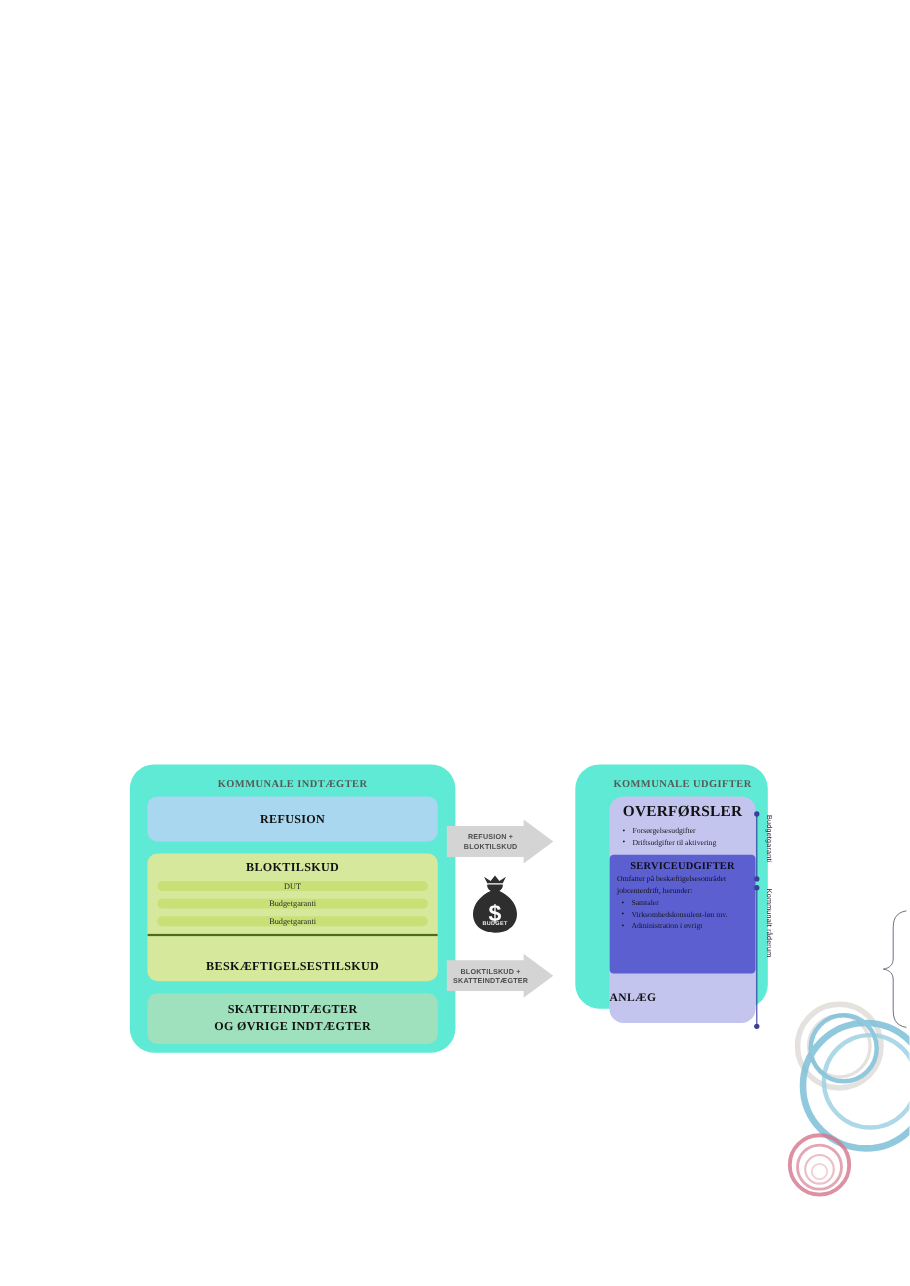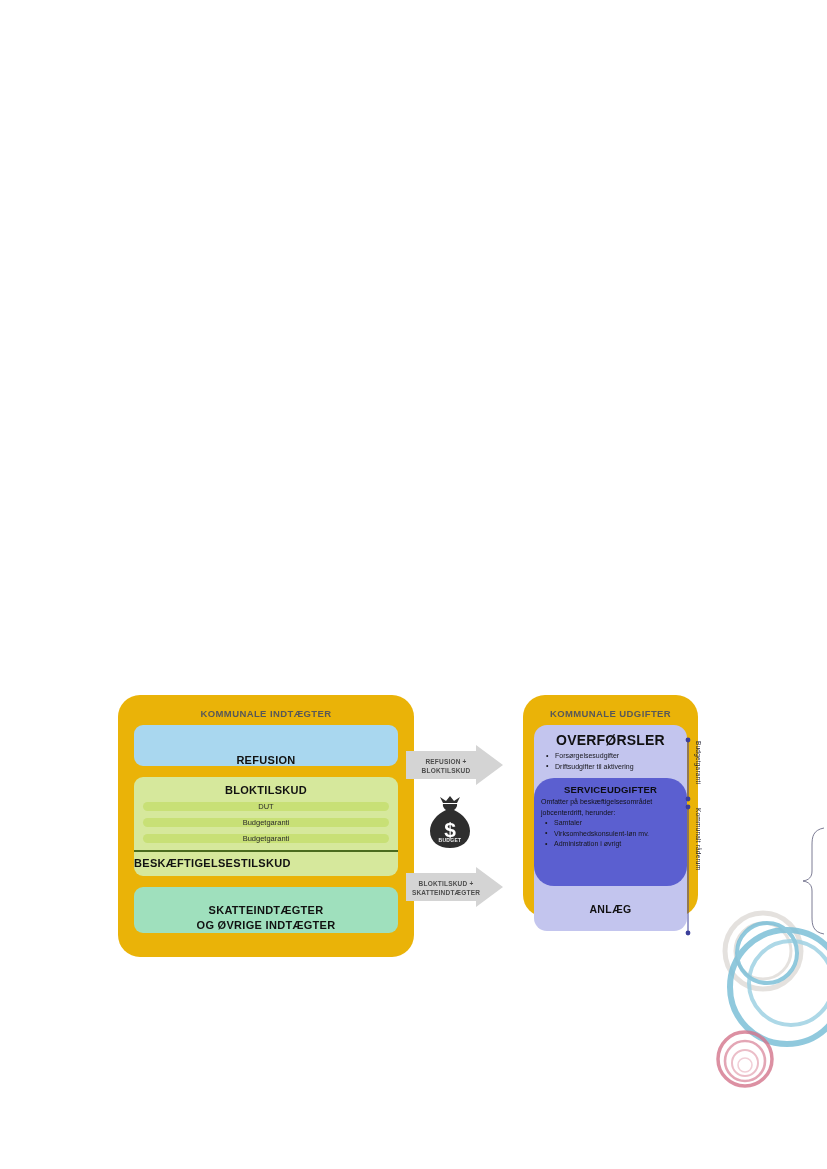--- a/index.html
+++ b/index.html
@@ -36,23 +36,24 @@
     position: absolute;
     left: 118px;
     top: 693px;
     width: 600px;
     height: 275px;
   }
 
   
   .panel {
     position: absolute;
-    background: #eab308;
+    background: #5eead4;
     border-radius: 22px;
     box-sizing: border-box;
+    font-family: Liberation Serif, serif;
   }
   .panel-title {
     text-align: center;
     font-size: 9.5px;
     font-weight: bold;
     letter-spacing: 0.4px;
     color: #585858;
     padding-top: 13px;
     padding-bottom: 6px;
   }
@@ -67,21 +68,21 @@
   .income-inner {
     padding: 0 16px 0 16px;
   }
 
   .box {
     border-radius: 9px;
     box-sizing: border-box;
     display: flex;
     flex-direction: column;
     align-items: center;
-    justify-content: flex-end;
+    justify-content: center;
     text-align: center;
   }
 
   .box-refusion {
     background: #a9d7ef;
     height: 41px;
     font-size: 11px;
     font-weight: bold;
     letter-spacing: 0.3px;
     margin-bottom: 11px;
@@ -118,42 +119,43 @@
     justify-content: center;
     font-size: 7.5px;
     color: #2a2a2a;
   }
   .divider-line {
     height: 1.5px;
     background: #4b6b1e;
     width: 100%;
   }
   .besk-title {
-    text-align: left;
+    text-align: center;
     font-size: 11px;
     font-weight: bold;
     letter-spacing: 0.3px;
-    padding: 5px 0 7px 0;
+    padding: 22px 0 7px 0;
   }
 
   .box-skat {
     background: #9fe0bd;
     height: 46px;
     font-size: 11px;
     font-weight: bold;
     line-height: 1.35;
     letter-spacing: 0.3px;
   }
 
   
   .expense-panel {
     left: 405px;
     top: 2px;
     width: 175px;
     height: 222px;
+    padding-left: 20px;
   }
   .expense-inner {
     padding: 0 11px;
   }
   .expense-stack {
     position: relative;
     background: #c3c5ee;
     border-radius: 13px;
     height: 206px;
     overflow: hidden;
@@ -186,21 +188,21 @@
     top: -0.5px;
   }
 
   .serviceudgifter {
     position: absolute;
     left: 0;
     right: 0;
     top: 53px;
     height: 108px;
     background: #5b5fd0;
-    border-radius: 20px;
+    border-radius: 4px;
     padding: 6px 7px 0 7px;
     box-sizing: border-box;
   }
   .service-title {
     text-align: center;
     font-size: 9.5px;
     font-weight: bold;
     letter-spacing: 0.2px;
     margin-bottom: 2px;
     color: #0d0d14;
@@ -213,21 +215,21 @@
   }
 
   .anlaeg {
     position: absolute;
     left: 0;
     right: 0;
     bottom: 0;
     height: 45px;
     display: flex;
     align-items: center;
-    justify-content: center;
+    justify-content: flex-start;
     font-size: 10.5px;
     font-weight: bold;
     letter-spacing: 0.4px;
   }
 
   
   .vbrackets {
     position: absolute;
     left: 566px;
     top: 44px;

